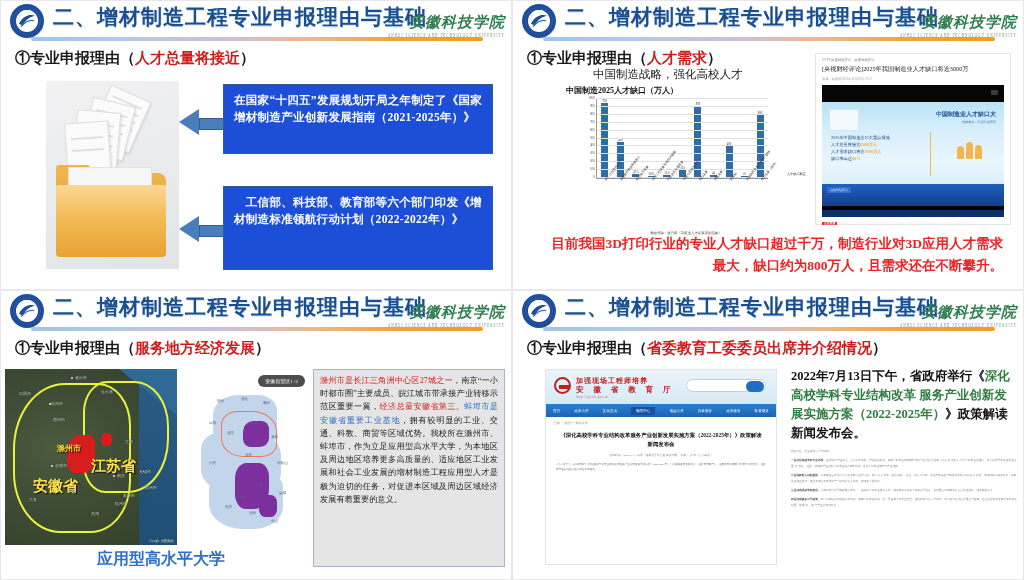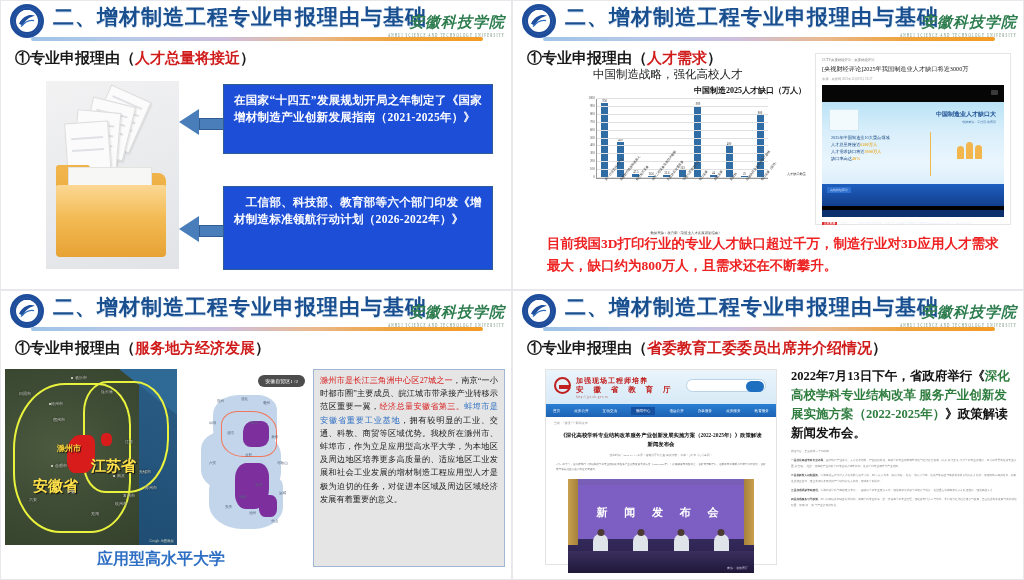--- a/index.html
+++ b/index.html
@@ -58,21 +58,21 @@
   .cbox { position:absolute; background:#1d4ed8; border:1px solid #2f5d94; color:#ffffff;
           font-size:11.5px; line-height:17px; font-weight:bold; padding:7px 8px 7px 10px;
           font-family:"Liberation Serif","DejaVu Serif",serif; letter-spacing:0.3px; }
   .arrow-shaft { position:absolute; background:#4a7ebb; border:1px solid #2f5d94; }
   .arrow-head { position:absolute; width:0; height:0; border-top:13px solid transparent;
                 border-bottom:13px solid transparent; border-right:20px solid #4a7ebb; }
 
   
   .s2-chart { position:absolute; left:53px; top:84px; width:240px; height:150px; background:#fff; }
   .s2-sub { position:absolute; left:80px; top:66px; font-size:11.5px; color:#222; font-family:"Liberation Serif",serif;}
-  .chart-title { position:absolute; left:0; top:0; width:100%; text-align:right; font-size:8px; font-weight:bold; color:#111; }
+  .chart-title { position:absolute; left:0; top:0; width:100%; text-align:left; font-size:8px; font-weight:bold; color:#111; }
   .plot { position:absolute; left:30px; top:14px; right:38px; bottom:56px; border-left:1px solid #9a9a9a; border-bottom:1px solid #9a9a9a; }
   .gridline { position:absolute; left:0; right:0; height:1px; background:#e0e0e0; }
   .ytick { position:absolute; right:100%; margin-right:2px; font-size:3.4px; color:#555; transform:translateY(-50%); white-space:nowrap; }
   .bars { position:absolute; inset:0; display:flex; align-items:flex-end; justify-content:space-around; }
   .bar { width:7px; background:#2f6da4; position:relative; }
   .bar span { position:absolute; bottom:100%; left:50%; transform:translateX(-50%); font-size:3px; color:#333; white-space:nowrap; }
   .xlabels { position:absolute; left:30px; right:38px; bottom:14px; height:42px; }
   .xlab { position:absolute; font-size:3.1px; color:#333; transform-origin:left top; transform:rotate(-52deg);
           white-space:nowrap; }
   .chart-legend { position:absolute; right:0; top:58%; font-size:3.2px; color:#333; white-space:nowrap; }
@@ -97,21 +97,21 @@
   .tv-people i { display:block; width:7px; height:13px; background:#f2b64c; border-radius:4px 4px 1px 1px; }
   .tv-people i:nth-child(2){ height:17px; }
   .tv-people i:nth-child(3){ height:14px; }
   .tv-blue { position:absolute; left:0; top:99px; width:100%; height:22px;
              background:linear-gradient(180deg,#1f5fc0 0%, #123f8c 100%); }
   .tv-tag { position:absolute; left:5px; top:3px; font-size:3px; color:#cfe0fa; background:#2c6fd0; padding:1px 3px; }
   .tv-ticker { position:absolute; left:0; bottom:0; width:100%; height:7px; background:#0c2f6d; }
   .tv-ticker b { font-size:2.8px; color:#fff; background:#d33; padding:0 2px; }
   .tv-ticker span { font-size:2.6px; color:#e6eefb; }
 
-  .redline { position:absolute; left:34px; right:20px; top:232px; text-align:left; color:#ee2222;
+  .redline { position:absolute; left:34px; right:20px; top:232px; text-align:right; color:#ee2222;
              font-size:13.5px; font-weight:bold; line-height:22px; font-family:"Liberation Serif",serif; }
 
   
   .map-sat { position:absolute; left:4px; top:78px; width:172px; height:176px; overflow:hidden;
              background: radial-gradient(ellipse at 30% 45%, #4c5a3e 0%, #3f4d36 40%, #39462f 70%, #2f3b28 100%); }
   .sea { position:absolute; right:0; top:0; width:38px; height:100%; background:linear-gradient(200deg,#2b5e86,#1f4d73); }
   .sea2 { position:absolute; right:0; top:0; width:58px; height:46px; background:#2f6a96; clip-path:polygon(100% 0,100% 100%,0 0); }
   .prov-ah { position:absolute; left:8px; top:14px; width:118px; height:150px; border:2px solid #e9f23d;
              border-radius:44% 28% 34% 40%; }
   .prov-js { position:absolute; left:78px; top:12px; width:86px; height:112px; border:2px solid #e9f23d;
@@ -232,21 +232,21 @@
       <div class="folder-paper"></div>
       <div class="folder-front"></div>
     </div>
 
     <div class="arrow-head" style="left:178px; top:108px;"></div>
     <div class="arrow-shaft" style="left:198px; top:117px; width:28px; height:12px;"></div>
     <div class="cbox" style="left:222px; top:83px; width:270px; height:70px;">在国家“十四五”发展规划开局之年制定了《国家增材制造产业创新发展指南（2021-2025年）》</div>
 
     <div class="arrow-head" style="left:178px; top:215px;"></div>
     <div class="arrow-shaft" style="left:198px; top:224px; width:28px; height:12px;"></div>
-    <div class="cbox" style="left:222px; top:185px; width:270px; height:84px;">　工信部、科技部、教育部等六个部门印发《增材制造标准领航行动计划（2026-2022年）》</div>
+    <div class="cbox" style="left:222px; top:185px; width:270px; height:84px;">　工信部、科技部、教育部等六个部门印发《增材制造标准领航行动计划（2022-2022年）》</div>
   </div>
 
   <div class="slide">
     <div class="hdr">
       <div class="logo">
         <div class="logo-ring"></div>
         <svg class="logo-bird" viewBox="0 0 18 16">
           <path d="M1 11 C5 3, 12 1, 17 3 C12 4, 7 7, 5 13 Z" fill="#1f4e9c"></path>
           <path d="M3 14 C7 9, 12 7, 16 8" stroke="#2f6fbe" stroke-width="1.4" fill="none"></path>
         </svg>
@@ -510,35 +510,20 @@
           <span>办事服务</span>
           <span>政务服务</span>
           <span>教育服务</span>
         </div>
       <div class="site-crumb">当前：&gt;首页&gt;&gt;&gt;新闻发布</div>
       <div class="site-head">《深化高校学科专业结构改革服务产业创新发展实施方案（2022-2025年）》政策解读新闻发布会</div>
       <div class="site-meta">发布时间：2022-07-13  来源：省教育厅办公室  阅读次数：      字体：[大 中 小]  分享到：</div>
       <div class="site-body">
         7月13日下午，省政府举行《深化高校学科专业结构改革服务产业创新发展实施方案（2022-2025年）》政策解读新闻发布会，省教育厅副厅长、省委教育工委委员出席并介绍情况，省教育厅有关处室负责人回答记者提问。
       </div>
-      <div class="press">
-        <div class="press-curtain-l"></div>
-        <div class="press-curtain-r"></div>
-        <div class="press-screen">
-          <b>新 闻 发 布 会</b>
-        </div>
-        <div class="press-ppl">
-            <i></i>
-            <i></i>
-            <i></i>
-            <i></i>
-          </div>
-        <div class="press-desk"></div>
-        <div class="press-foot">来源：省教育厅</div>
-      </div>
     </div>
 
     <div class="s4-text" id="s4text"><span style="color: rgb(17, 17, 17);">2022</span><span style="color: rgb(17, 17, 17);">年</span><span style="color: rgb(17, 17, 17);">7</span><span style="color: rgb(17, 17, 17);">月</span><span style="color: rgb(17, 17, 17);">13</span><span style="color: rgb(17, 17, 17);">日下午，省政府举行《</span><span style="color: rgb(47, 125, 63);">深化高校学科专业结构改革 服务产业创新发展实施方案（2022-2025年）</span><span style="color: rgb(17, 17, 17);">》政策解读新闻发布会。</span></div>
     <div class="s4-body">
       <p>我省出台，全面贯彻二十大精神。</p>
       <p><b>一是优化高校学科专业布局。</b>围绕现代产业体系，人才培养结构，产业链创新链，高校学科专业结构调整优化与经济社会发展，以及"新兴交叉"大类学科专业的建设，坚持需求导向推动专业设置"放管服"，推进一流高校产业创新学科专业动态调整机制，推动学科专业调整与产业结构。</p>
       <p><b>二是创新育人机制提效。</b>实施高质量应用型人才培养能力提升计划，坚持"育人为本、德育为先"，培育一流人才方阵，推动产教融合与高校创新教育协同人才培养。加强现场工程师培养，积极推进校企合作，建立多层次多形式的产学研协同育人机制，形成教学新模式。</p>
       <p><b>三是加强紧缺学科建设。</b>实施紧缺学科与高校建设专项，一是做好学科专业建设工作，强化高层次紧缺学科建设与培育，推进重点领域高层次人才队伍建设，强化高校人才。</p>
       <p><b>四是加强服务引导政策。</b>坚持目标任务和综合统筹机制，完善学科专业布局，进一步提高学科专业管理，强化各部门分工与协作，支持地方经济社会建设与发展，全面推进创新发展与资源优化配置，加强"双一流"与产业之间的衔接。</p>
     </div>

